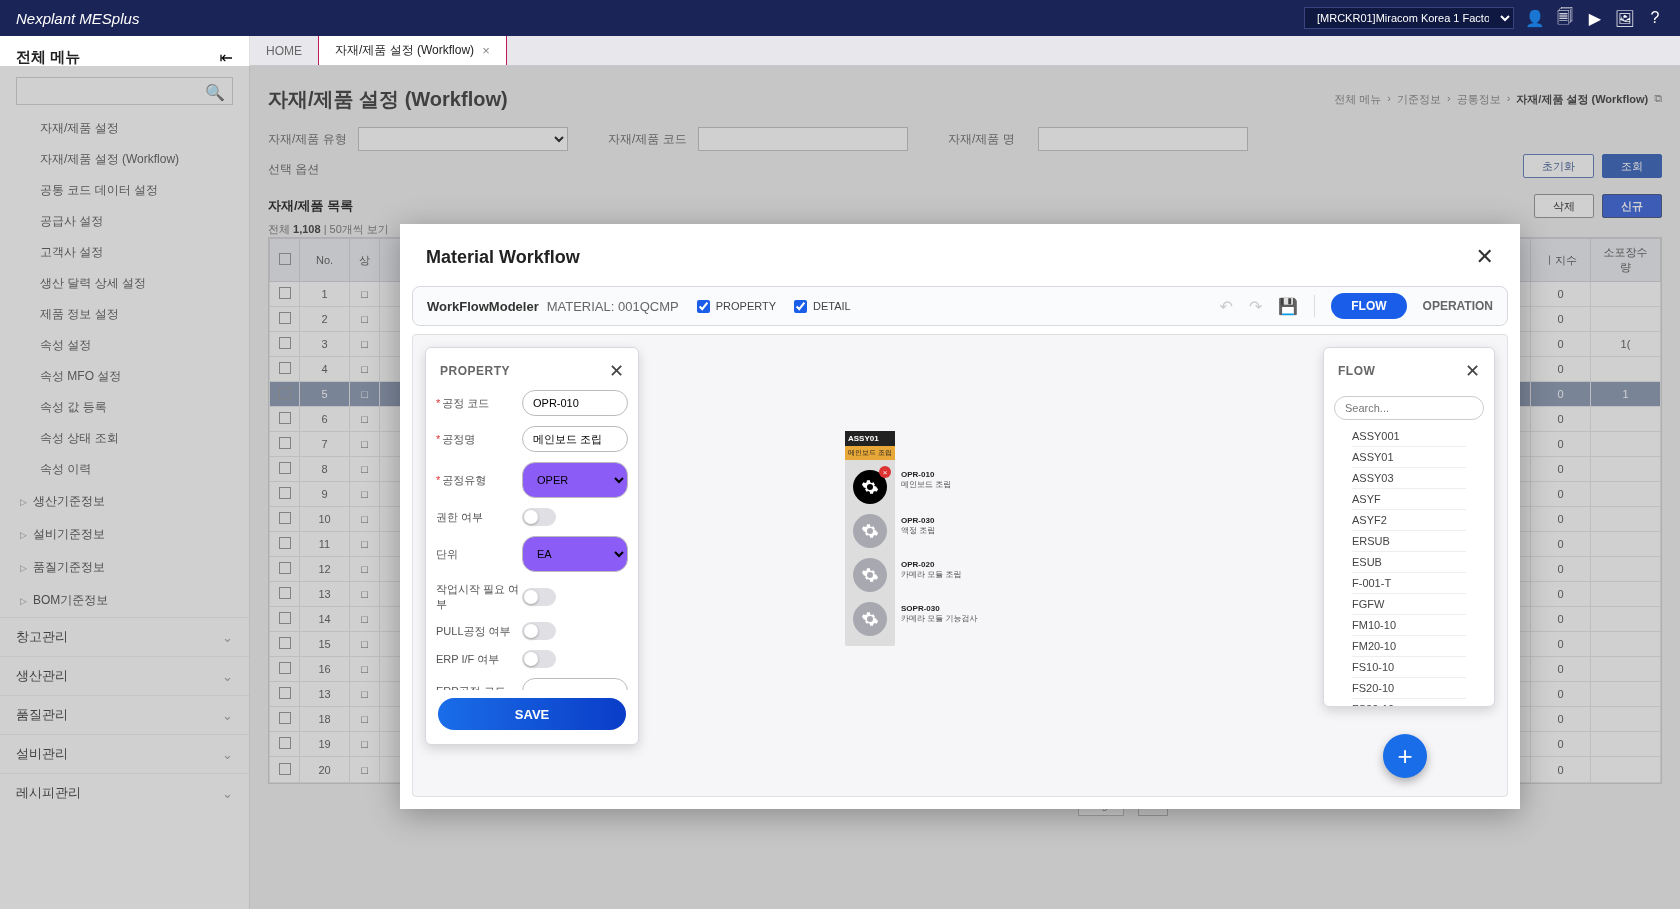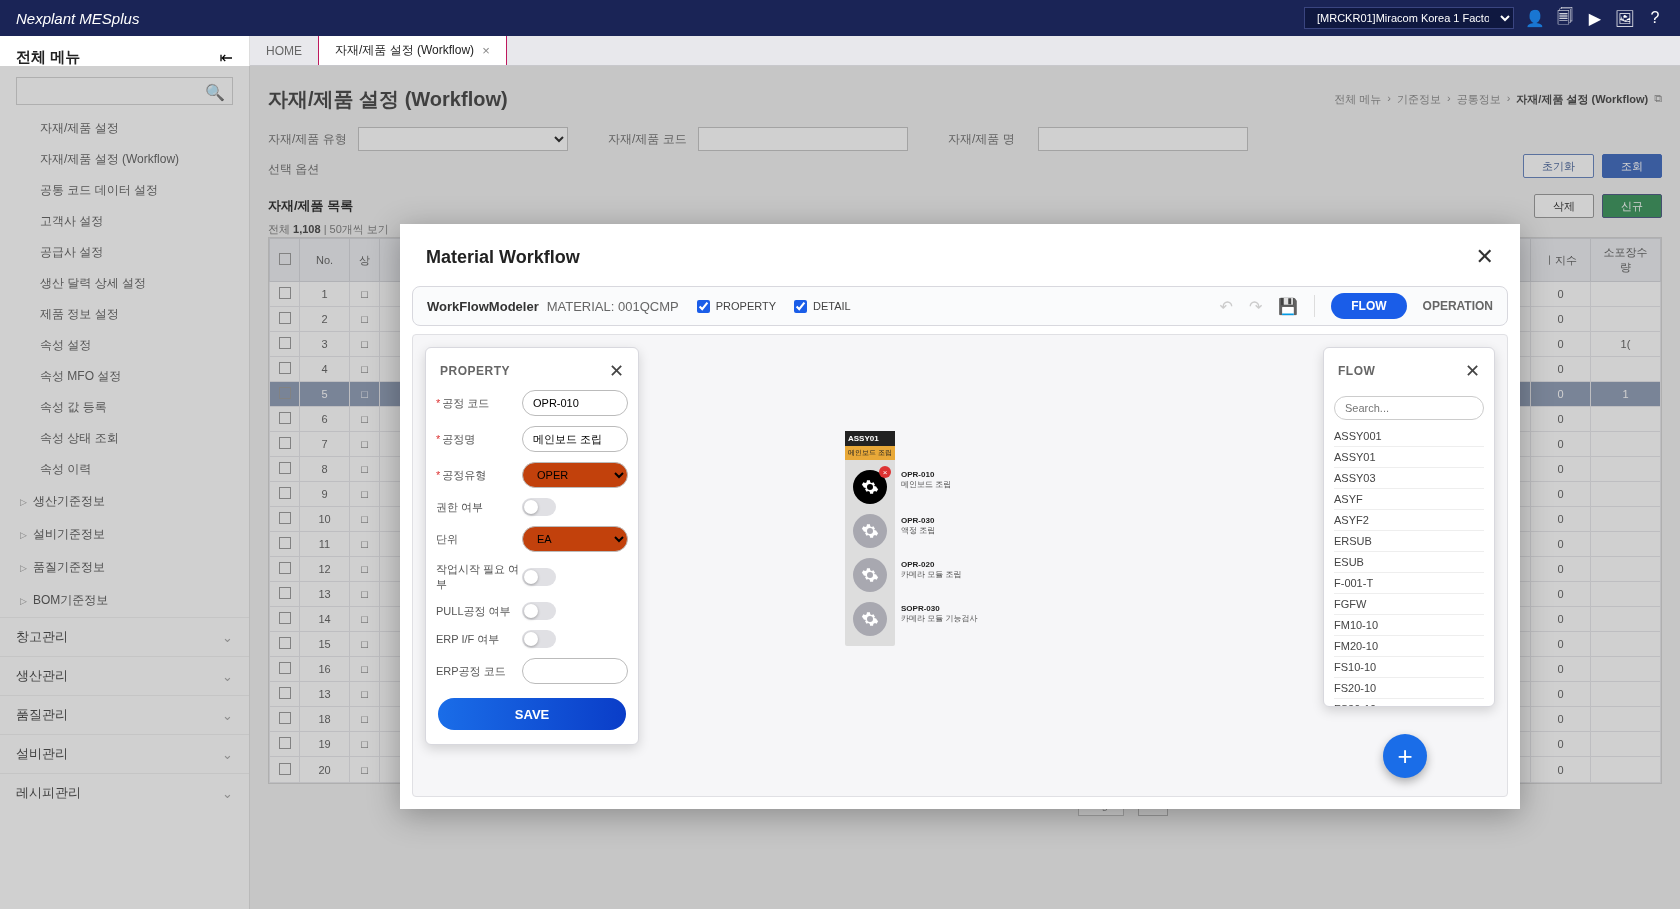--- a/index.html
+++ b/index.html
@@ -32,21 +32,21 @@
 .breadcrumb { margin-left: auto; font-size: 11px; color: #777; display: flex; gap: 6px; }
 .breadcrumb .bc-last { color: #222; font-weight: 600; }
 .filter-row { display: flex; gap: 40px; align-items: center; margin-bottom: 10px; }
 .filter-item { display: flex; align-items: center; gap: 10px; }
 .filter-label { font-size: 12px; color: #555; width: 80px; }
 .filter-input { width: 210px; height: 24px; border: 1px solid #bbb; background: #fff; font-size: 12px; padding: 0 6px; }
 .filter-select { width: 210px; height: 24px; border: 1px solid #bbb; background: #fff; font-size: 12px; }
 .action-btns { margin-left: auto; display: flex; gap: 8px; }
 .btn { height: 24px; padding: 0 18px; border: 1px solid #888; background: #fff; font-size: 11px; cursor: pointer; border-radius: 2px; }
 .btn.blue { background: #1a4db3; border-color: #1a4db3; color: #fff; }
-.btn.dark { background: #15803d; border-color: #2a3a6a; color: #fff; }
+.btn.dark { background: #1d4ed8; border-color: #2a3a6a; color: #fff; font-weight: bold; }
 .btn.border-blue { border-color: #4a6db3; color: #2a4a8a; }
 .list-head { display: flex; align-items: baseline; gap: 12px; margin: 16px 0 4px; }
 .list-title { font-size: 13px; font-weight: 700; }
 .list-count { font-size: 11px; color: #666; }
 .list-count b { color: #222; }
 .table-wrap { border: 1px solid #ccc; background: #fff; overflow: hidden; }
 .grid { width: 100%; border-collapse: collapse; font-size: 11px; }
 .grid th { background: #eaecf0; border: 1px solid #d0d2d8; padding: 6px 8px; color: #444; font-weight: 400; }
 .grid td { border: 1px solid #e4e4e8; padding: 5px 8px; color: #444; text-align: center; }
 .grid tr.sel td { background: #7a8aa8; color: #fff; }
@@ -78,30 +78,30 @@
 
 .prop-panel { position: absolute; top: 12px; left: 12px; width: 214px; background: #fff; border: 1px solid #d8d8de; border-radius: 6px; box-shadow: 0 4px 12px rgba(0,0,0,0.15); display: flex; flex-direction: column; }
 .panel-head { padding: 12px 14px 8px; display: flex; align-items: center; }
 .panel-title { font-size: 12px; font-weight: 700; color: #666; letter-spacing: 0.5px; }
 .panel-close { margin-left: auto; font-size: 18px; cursor: pointer; color: #444; }
 .prop-body { padding: 0 10px; max-height: 300px; overflow-y: auto; }
 .prop-row { display: flex; align-items: center; margin-bottom: 10px; }
 .prop-label { font-size: 11px; color: #555; width: 86px; }
 .prop-label .req { color: #d33; margin-right: 2px; }
 .prop-input { flex: 1; height: 26px; border: 1px solid #bbb; border-radius: 13px; padding: 0 10px; font-size: 11px; min-width: 0; width: 100%; }
-.prop-select { flex: 1; height: 26px; border: 1px solid #bbb; border-radius: 13px; padding: 0 10px; font-size: 11px; background: #c2410c; min-width: 0; width: 100%; }
+.prop-select { flex: 1; height: 36px; border: 1px solid #bbb; border-radius: 13px; padding: 0 10px; font-size: 11px; background: #8b5cf6; min-width: 0; width: 100%; }
 .toggle { width: 34px; height: 18px; background: #e0e0e4; border-radius: 10px; position: relative; cursor: pointer; }
 .toggle::after { content: ""; position: absolute; width: 14px; height: 14px; background: #fff; border-radius: 50%; top: 2px; left: 2px; box-shadow: 0 1px 3px rgba(0,0,0,0.3); }
 .save-btn { margin: 8px 12px 14px; height: 32px; border-radius: 16px; background: linear-gradient(90deg, #1a6de8, #0a3dc8); color: #fff; font-weight: 700; font-size: 13px; border: none; cursor: pointer; }
 
 
 .flow-panel { position: absolute; top: 12px; right: 12px; width: 172px; background: #fff; border: 1px solid #d8d8de; border-radius: 6px; box-shadow: 0 4px 12px rgba(0,0,0,0.15); }
 .flow-search { margin: 6px 10px; }
 .flow-search input { width: 100%; height: 24px; border: 1px solid #ccc; border-radius: 12px; padding: 0 10px; font-size: 11px; }
-.flow-list { max-height: 280px; overflow-y: auto; padding: 0 10px 10px; }
+.flow-list { max-height: 280px; overflow-y: auto; padding: 0 28px 10px; }
 .flow-item { font-size: 11px; color: #444; padding: 4px 0; border-bottom: 1px solid #eee; cursor: pointer; }
 .fab { position: absolute; bottom: 18px; right: 80px; width: 44px; height: 44px; border-radius: 50%; background: #1a6de8; color: #fff; display: flex; align-items: center; justify-content: center; font-size: 26px; cursor: pointer; box-shadow: 0 4px 10px rgba(0,0,0,0.3); }
 
 
 .wf-group { position: absolute; top: 96px; left: 432px; width: 50px; background: #ddd; padding-bottom: 10px; border-radius: 2px; }
 .wf-grp-head { background: #222; color: #fff; font-size: 8px; font-weight: 700; padding: 3px; text-align: left; }
 .wf-grp-sub { background: #e8a838; color: #222; font-size: 7px; padding: 2px 3px; }
 .wf-node { width: 34px; height: 34px; border-radius: 50%; background: #a8a8b0; margin: 10px auto 0; display: flex; align-items: center; justify-content: center; position: relative; }
 .wf-node.active { background: #000; }
 .wf-node svg { width: 18px; height: 18px; fill: #fff; }
@@ -146,22 +146,22 @@
       <span class="collapse-icon">⇤</span>
     </div>
     <div class="search-box">
       <input type="text" style="">
       <span class="sicon">🔍</span>
     </div>
     <div id="sb-items">
         <div class="menu-item">자재/제품 설정</div>
         <div class="menu-item">자재/제품 설정 (Workflow)</div>
         <div class="menu-item">공통 코드 데이터 설정</div>
+        <div class="menu-item">공급사 설정</div>
         <div class="menu-item">고객사 설정</div>
-        <div class="menu-item">공급사 설정</div>
         <div class="menu-item">생산 달력 상세 설정</div>
         <div class="menu-item">제품 정보 설정</div>
         <div class="menu-item">속성 설정</div>
         <div class="menu-item">속성 MFO 설정</div>
         <div class="menu-item">속성 값 등록</div>
         <div class="menu-item">속성 상태 조회</div>
         <div class="menu-item">속성 이력</div>
       </div>
     <div id="sb-groups">
         <div class="menu-group"><span class="tri">▷</span>생산기준정보</div>

